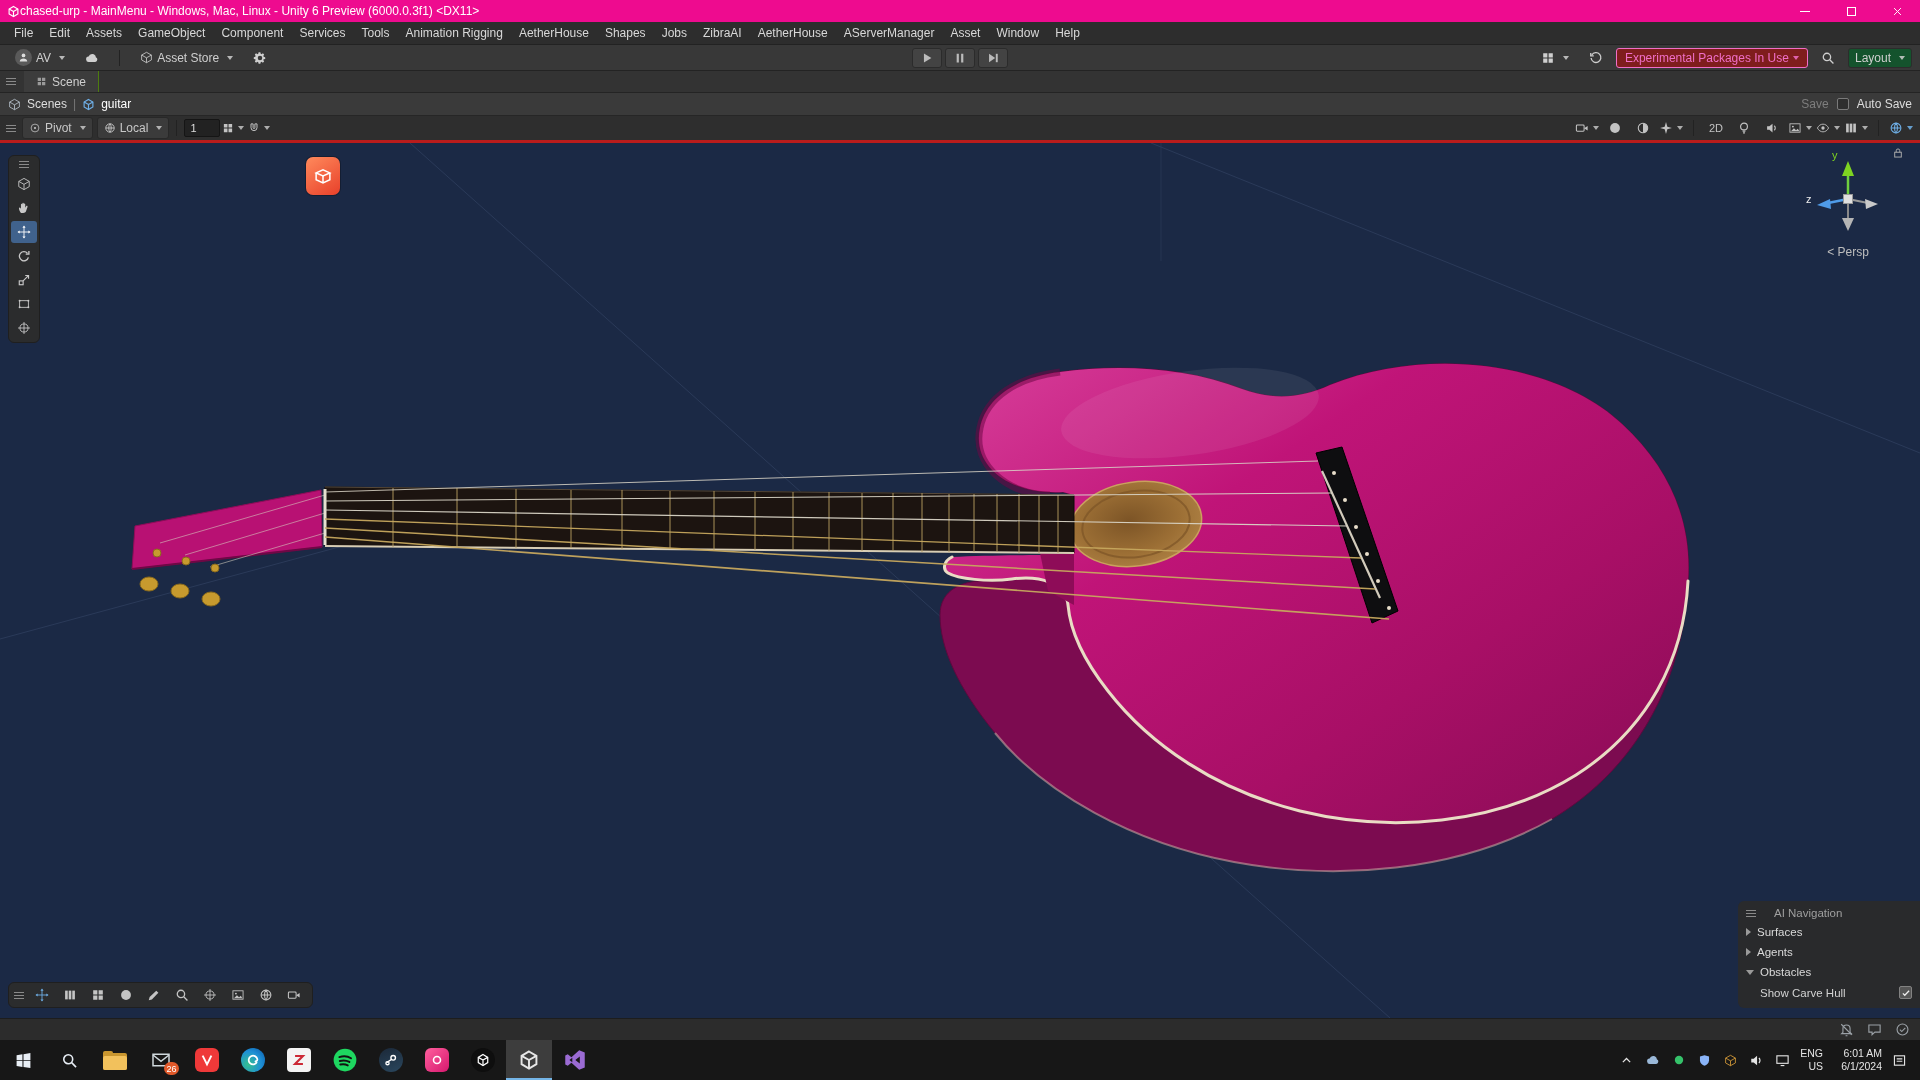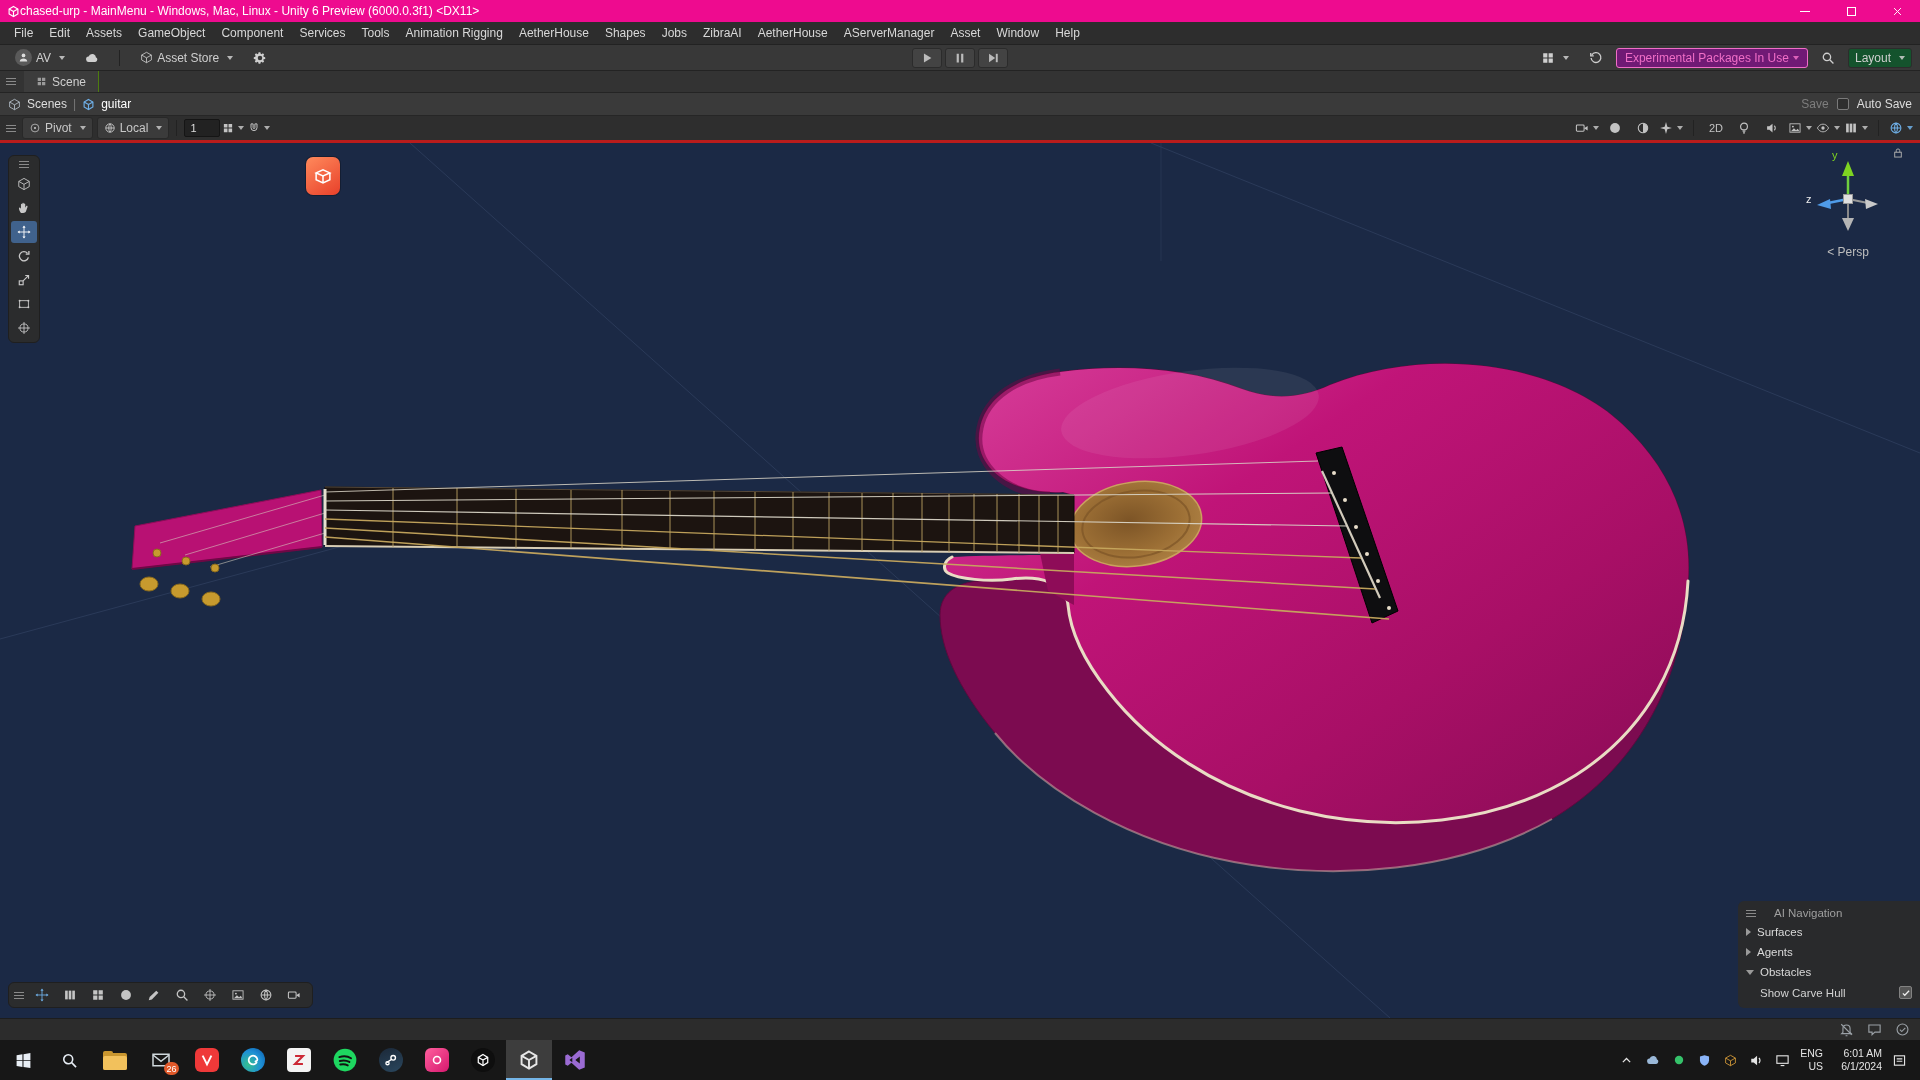--- a/index.html
+++ b/index.html
@@ -19,21 +19,21 @@
   .menubar{top:22px;left:0;right:0;height:23px;background:#2d2d2d;display:flex;align-items:center;padding-left:6px;border-bottom:1px solid #222}
   .menubar span{font-size:12px;color:#d8d8d8;padding:3px 8px;cursor:default}
   
   .toolbar{top:45px;left:0;right:0;height:26px;background:#383838;border-bottom:1px solid #232323;display:flex;align-items:center;padding:0 8px;color:#c6c6c6;font-size:12px}
   .tgroup{display:flex;align-items:center;gap:6px}
   .tbtn{display:flex;align-items:center;gap:4px;padding:2px 6px;border-radius:3px;background:#14532d;border:1px solid #2c2c2c;color:#cfcfcf}
   .tbtn.flat{background:transparent;border-color:transparent}
   .avatar{width:17px;height:17px;border-radius:50%;background:#5a5a5a;display:flex;align-items:center;justify-content:center;color:#ddd}
   .playset{position:absolute;left:50%;transform:translateX(-50%);display:flex;gap:3px}
   .pbtn{width:30px;height:20px;background:#434343;border:1px solid #2b2b2b;border-radius:3px;display:flex;align-items:center;justify-content:center;color:#bbb}
-  .exp{border:1px solid var(--experimental,#f06ec7);color:var(--experimental,#f06ec7);border-radius:3px;padding:2px 8px;display:flex;align-items:center;font-size:12px;background:#701a75}
+  .exp{border:1px solid var(--experimental,#f06ec7);color:var(--experimental,#f06ec7);border-radius:3px;padding:2px 8px;display:flex;align-items:center;font-size:12px;background:#7f1d1d}
   
   .tabrow{top:71px;left:0;right:0;height:22px;background:#333;border-bottom:1px solid #242424;display:flex;align-items:center;gap:8px;padding-left:6px;color:#cfcfcf;font-size:12px}
   .tab{display:flex;align-items:center;gap:5px;background:#3c3c3c;height:100%;padding:0 12px;border-right:1px solid #4d7c0f}
   
   .crumbrow{top:93px;left:0;right:0;height:23px;background:#3a3a3a;border-bottom:1px solid #262626;display:flex;align-items:center;gap:6px;padding:0 8px;font-size:12px;color:#ddd}
   .crumbrow .sep{color:#777}
   .crumbR{margin-left:auto;display:flex;align-items:center;gap:8px}
   .savedim{color:#7e7e7e}
   .cbx{width:12px;height:12px;border:1px solid #7a7a7a;border-radius:2px;background:#2e2e2e;display:inline-flex;align-items:center;justify-content:center}
   

